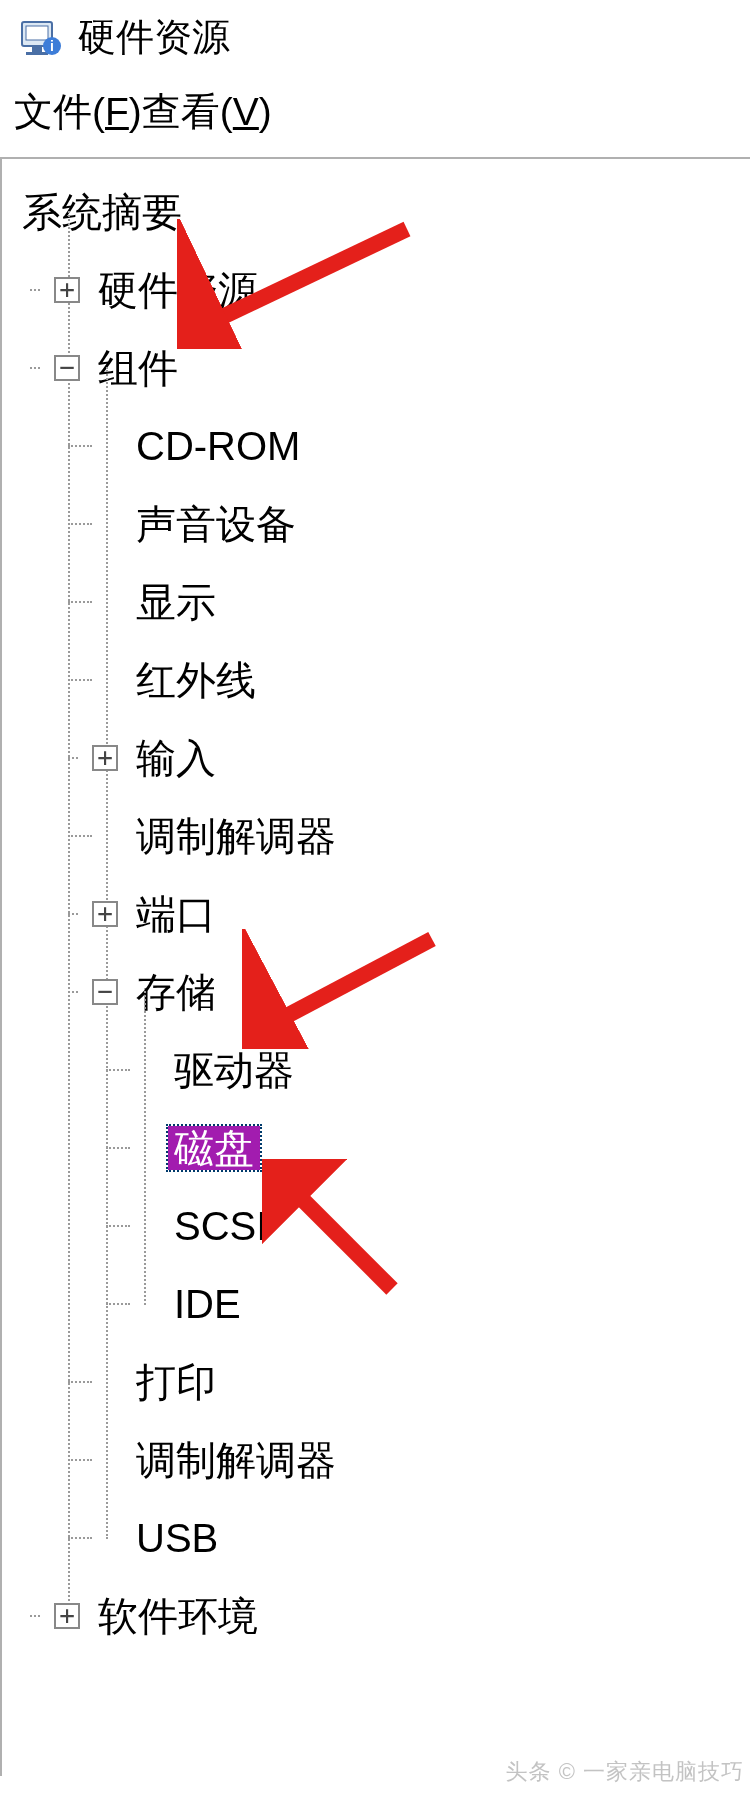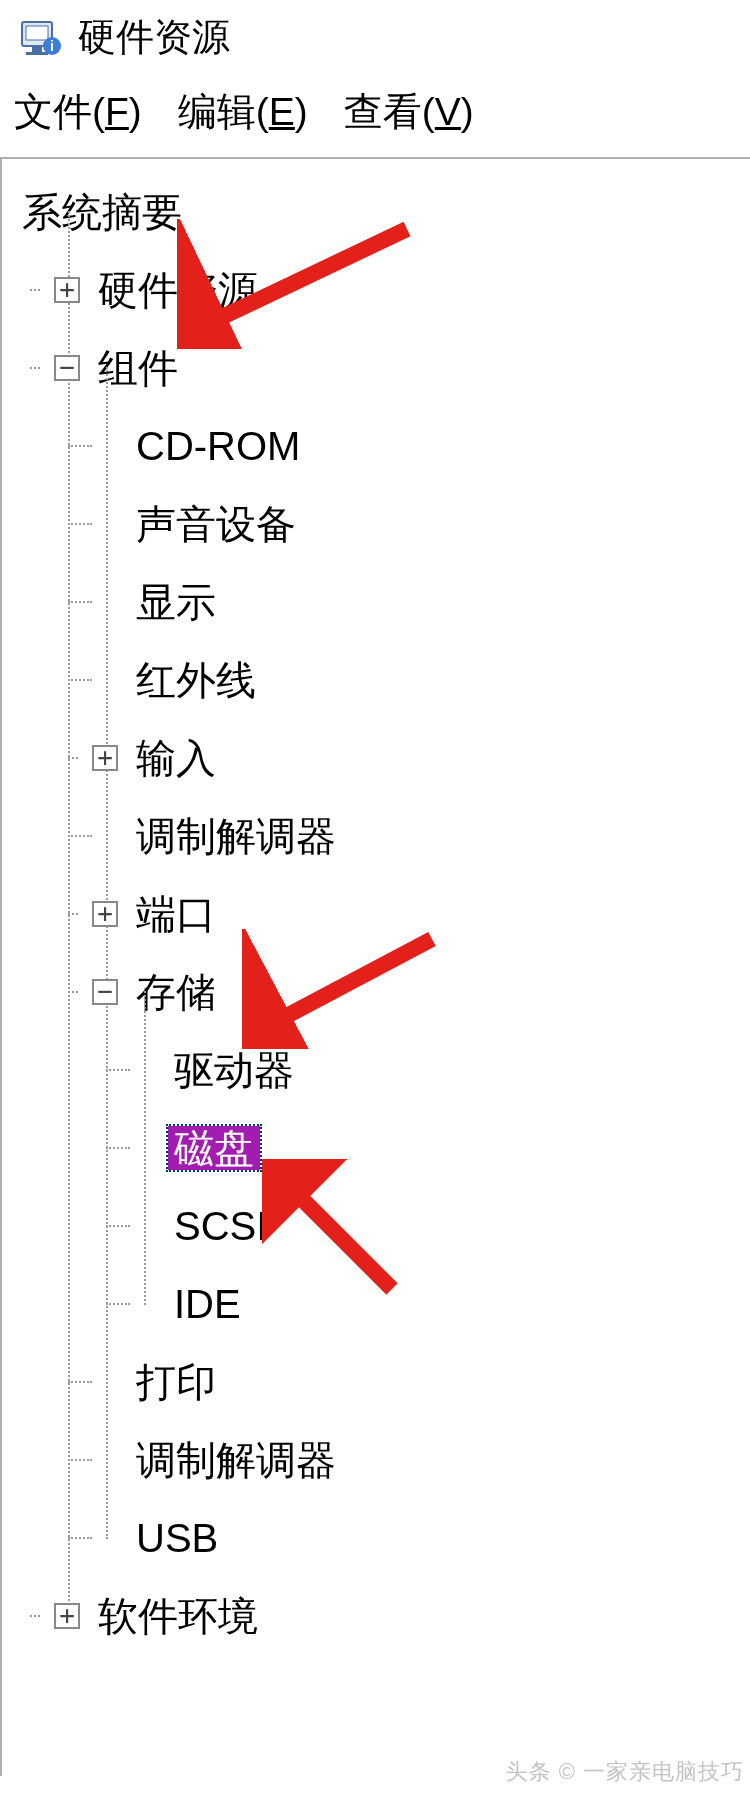--- a/index.html
+++ b/index.html
@@ -20,21 +20,20 @@
     font-size: 38px;
   }
   .title-icon {
     width: 44px;
     height: 44px;
     margin-right: 16px;
     position: relative;
   }
   .menu-bar {
     display: flex;
-    gap: 36px;
     padding: 14px 16px 18px 14px;
     font-size: 39px;
   }
   .menu-item .mn {
     text-decoration: underline;
   }
   .panel {
     border-top: 2px solid #b0b0b0;
     border-left: 2px solid #b0b0b0;
     margin-left: 0;
@@ -140,21 +139,20 @@
       <rect x="8" y="36" width="22" height="3" fill="#4a6fa5"></rect>
       <circle cx="34" cy="30" r="9" fill="#3d7dd8"></circle>
       <text x="34" y="35" text-anchor="middle" font-size="14" fill="#fff" font-family="Arial" font-weight="bold">i</text>
     </svg>
   </span>
   <span>硬件资源</span>
 </div>
 
 <div class="menu-bar">
   <span class="menu-item"><span>文件</span>(<span class="mn">F</span>)</span>
-  <span class="menu-item"><span>编辑</span>(<span class="mn">E</span>)</span>
   <span class="menu-item"><span>查看</span>(<span class="mn">V</span>)</span>
 </div>
 
 <div class="panel">
   <div class="tree">
 
     <div class="node">
       <div class="row">
         <span class="label">系统摘要</span>
       </div>

